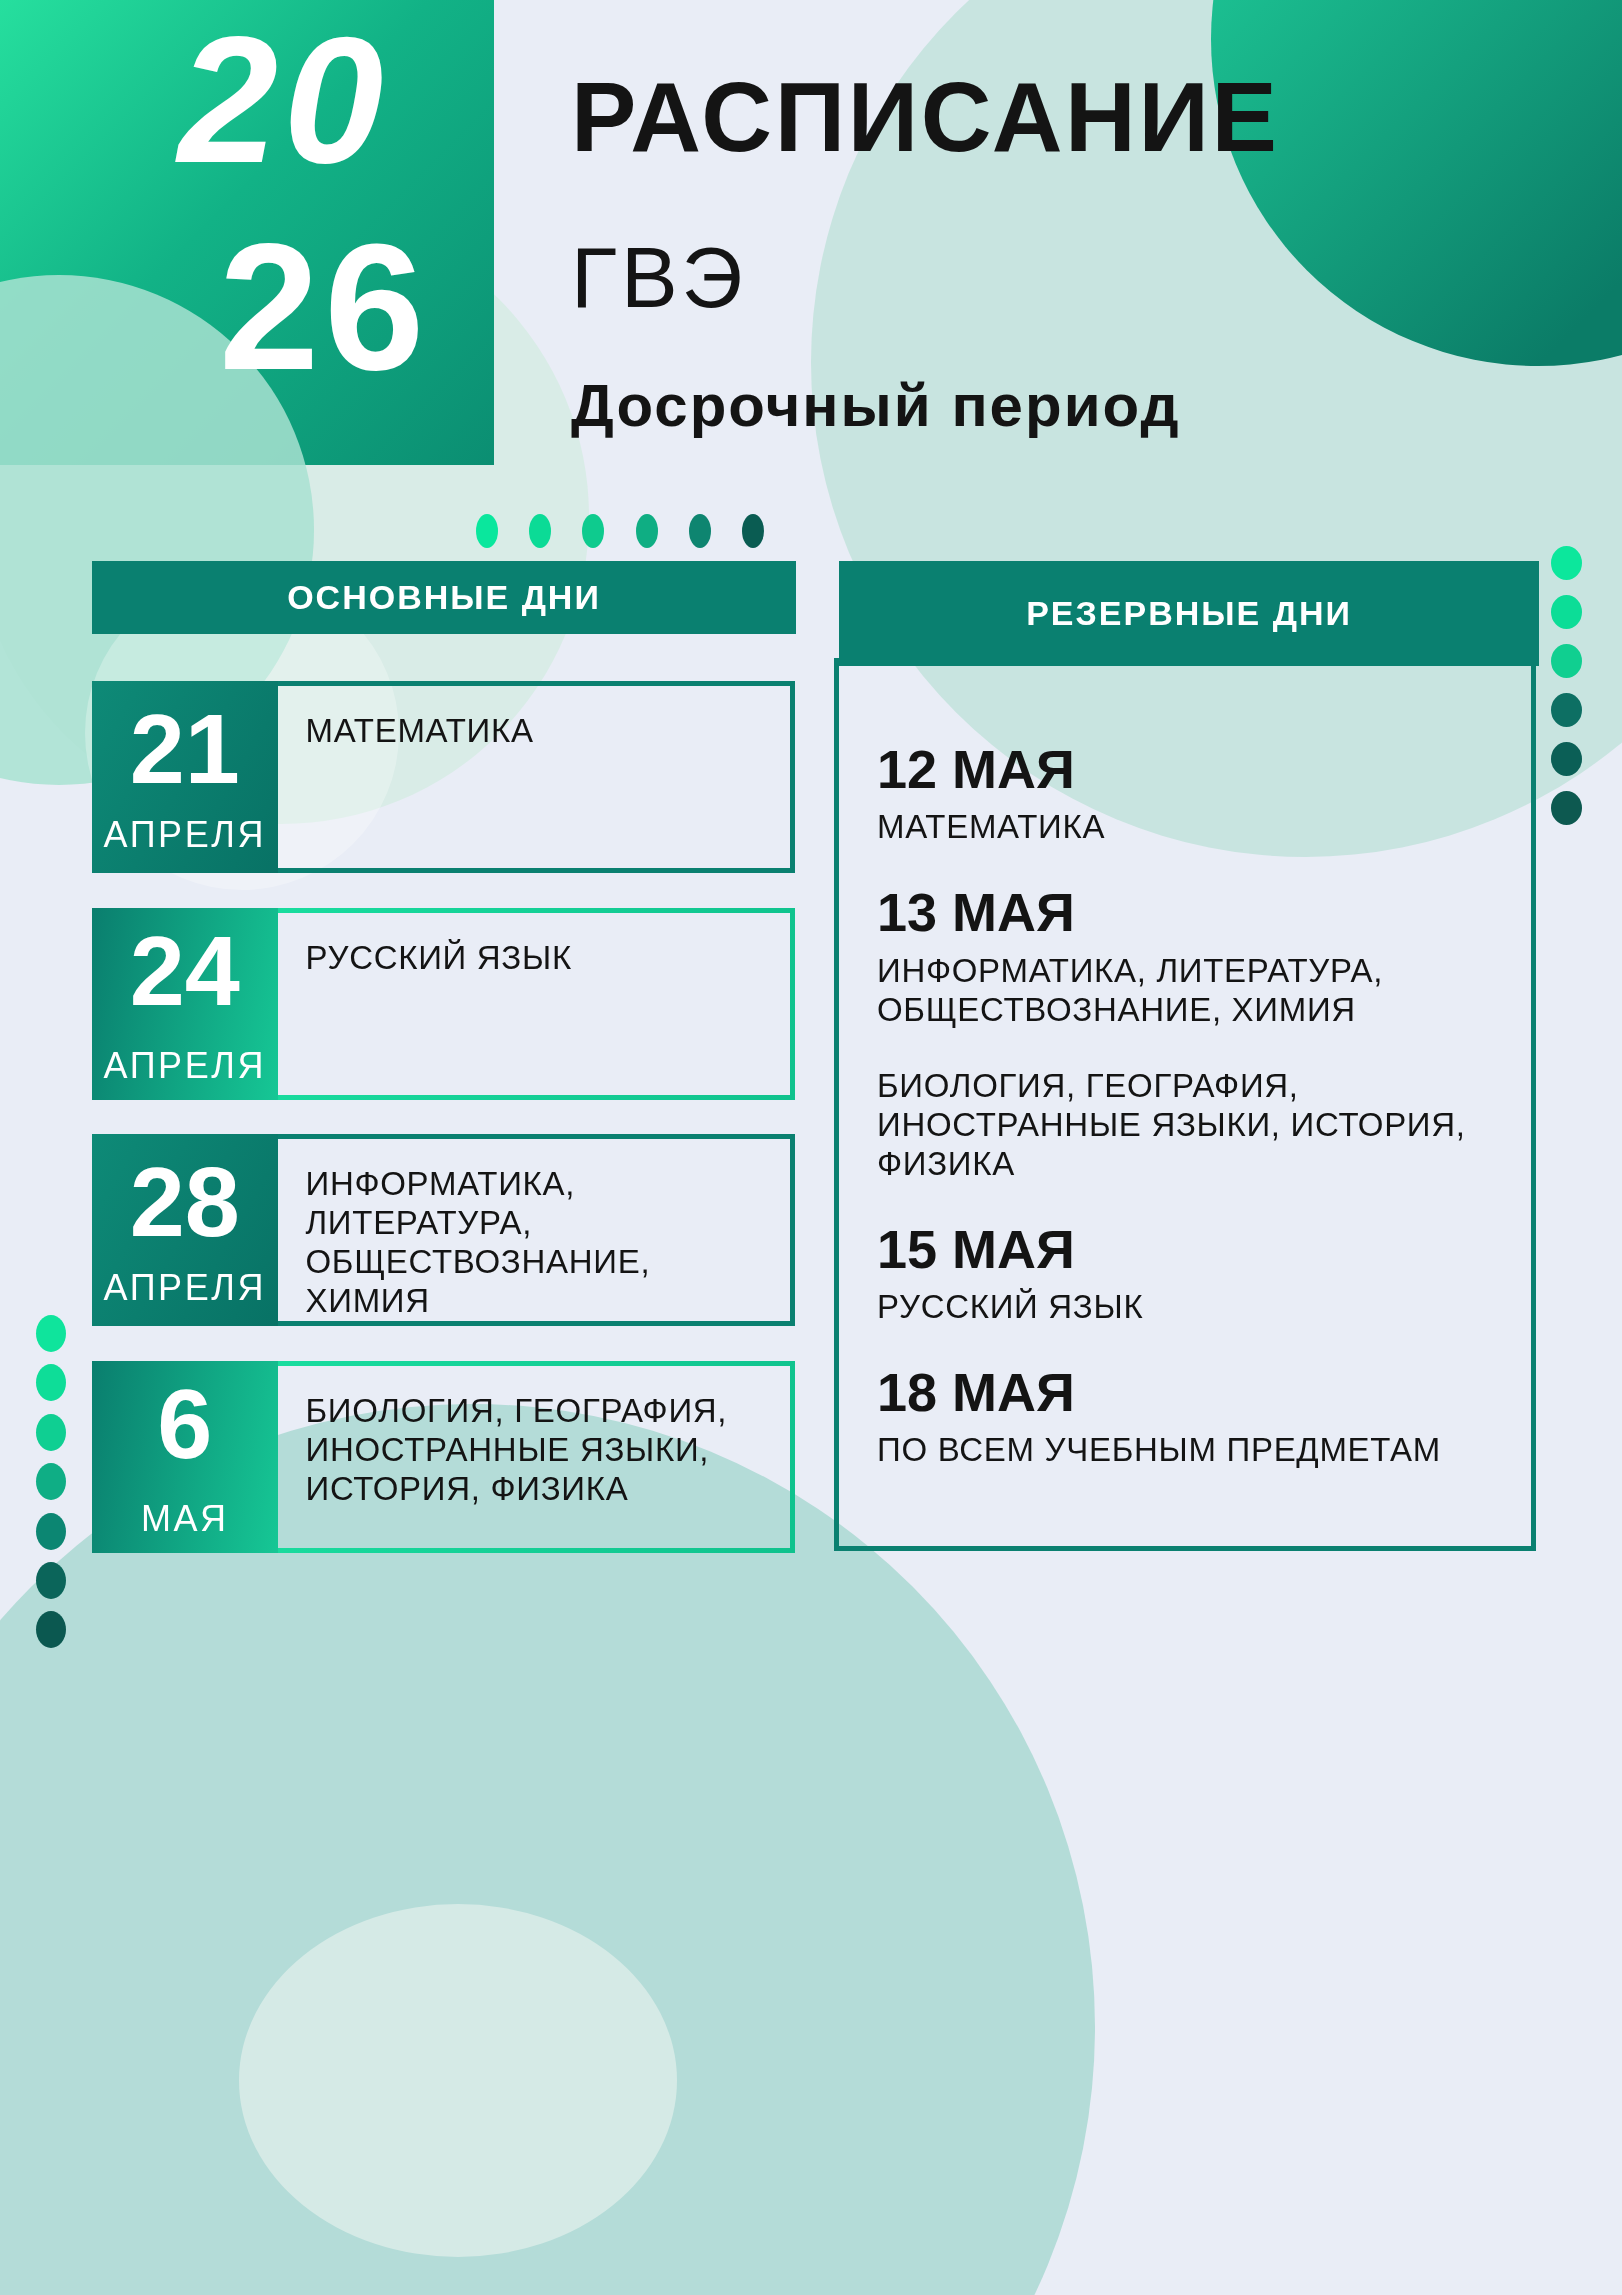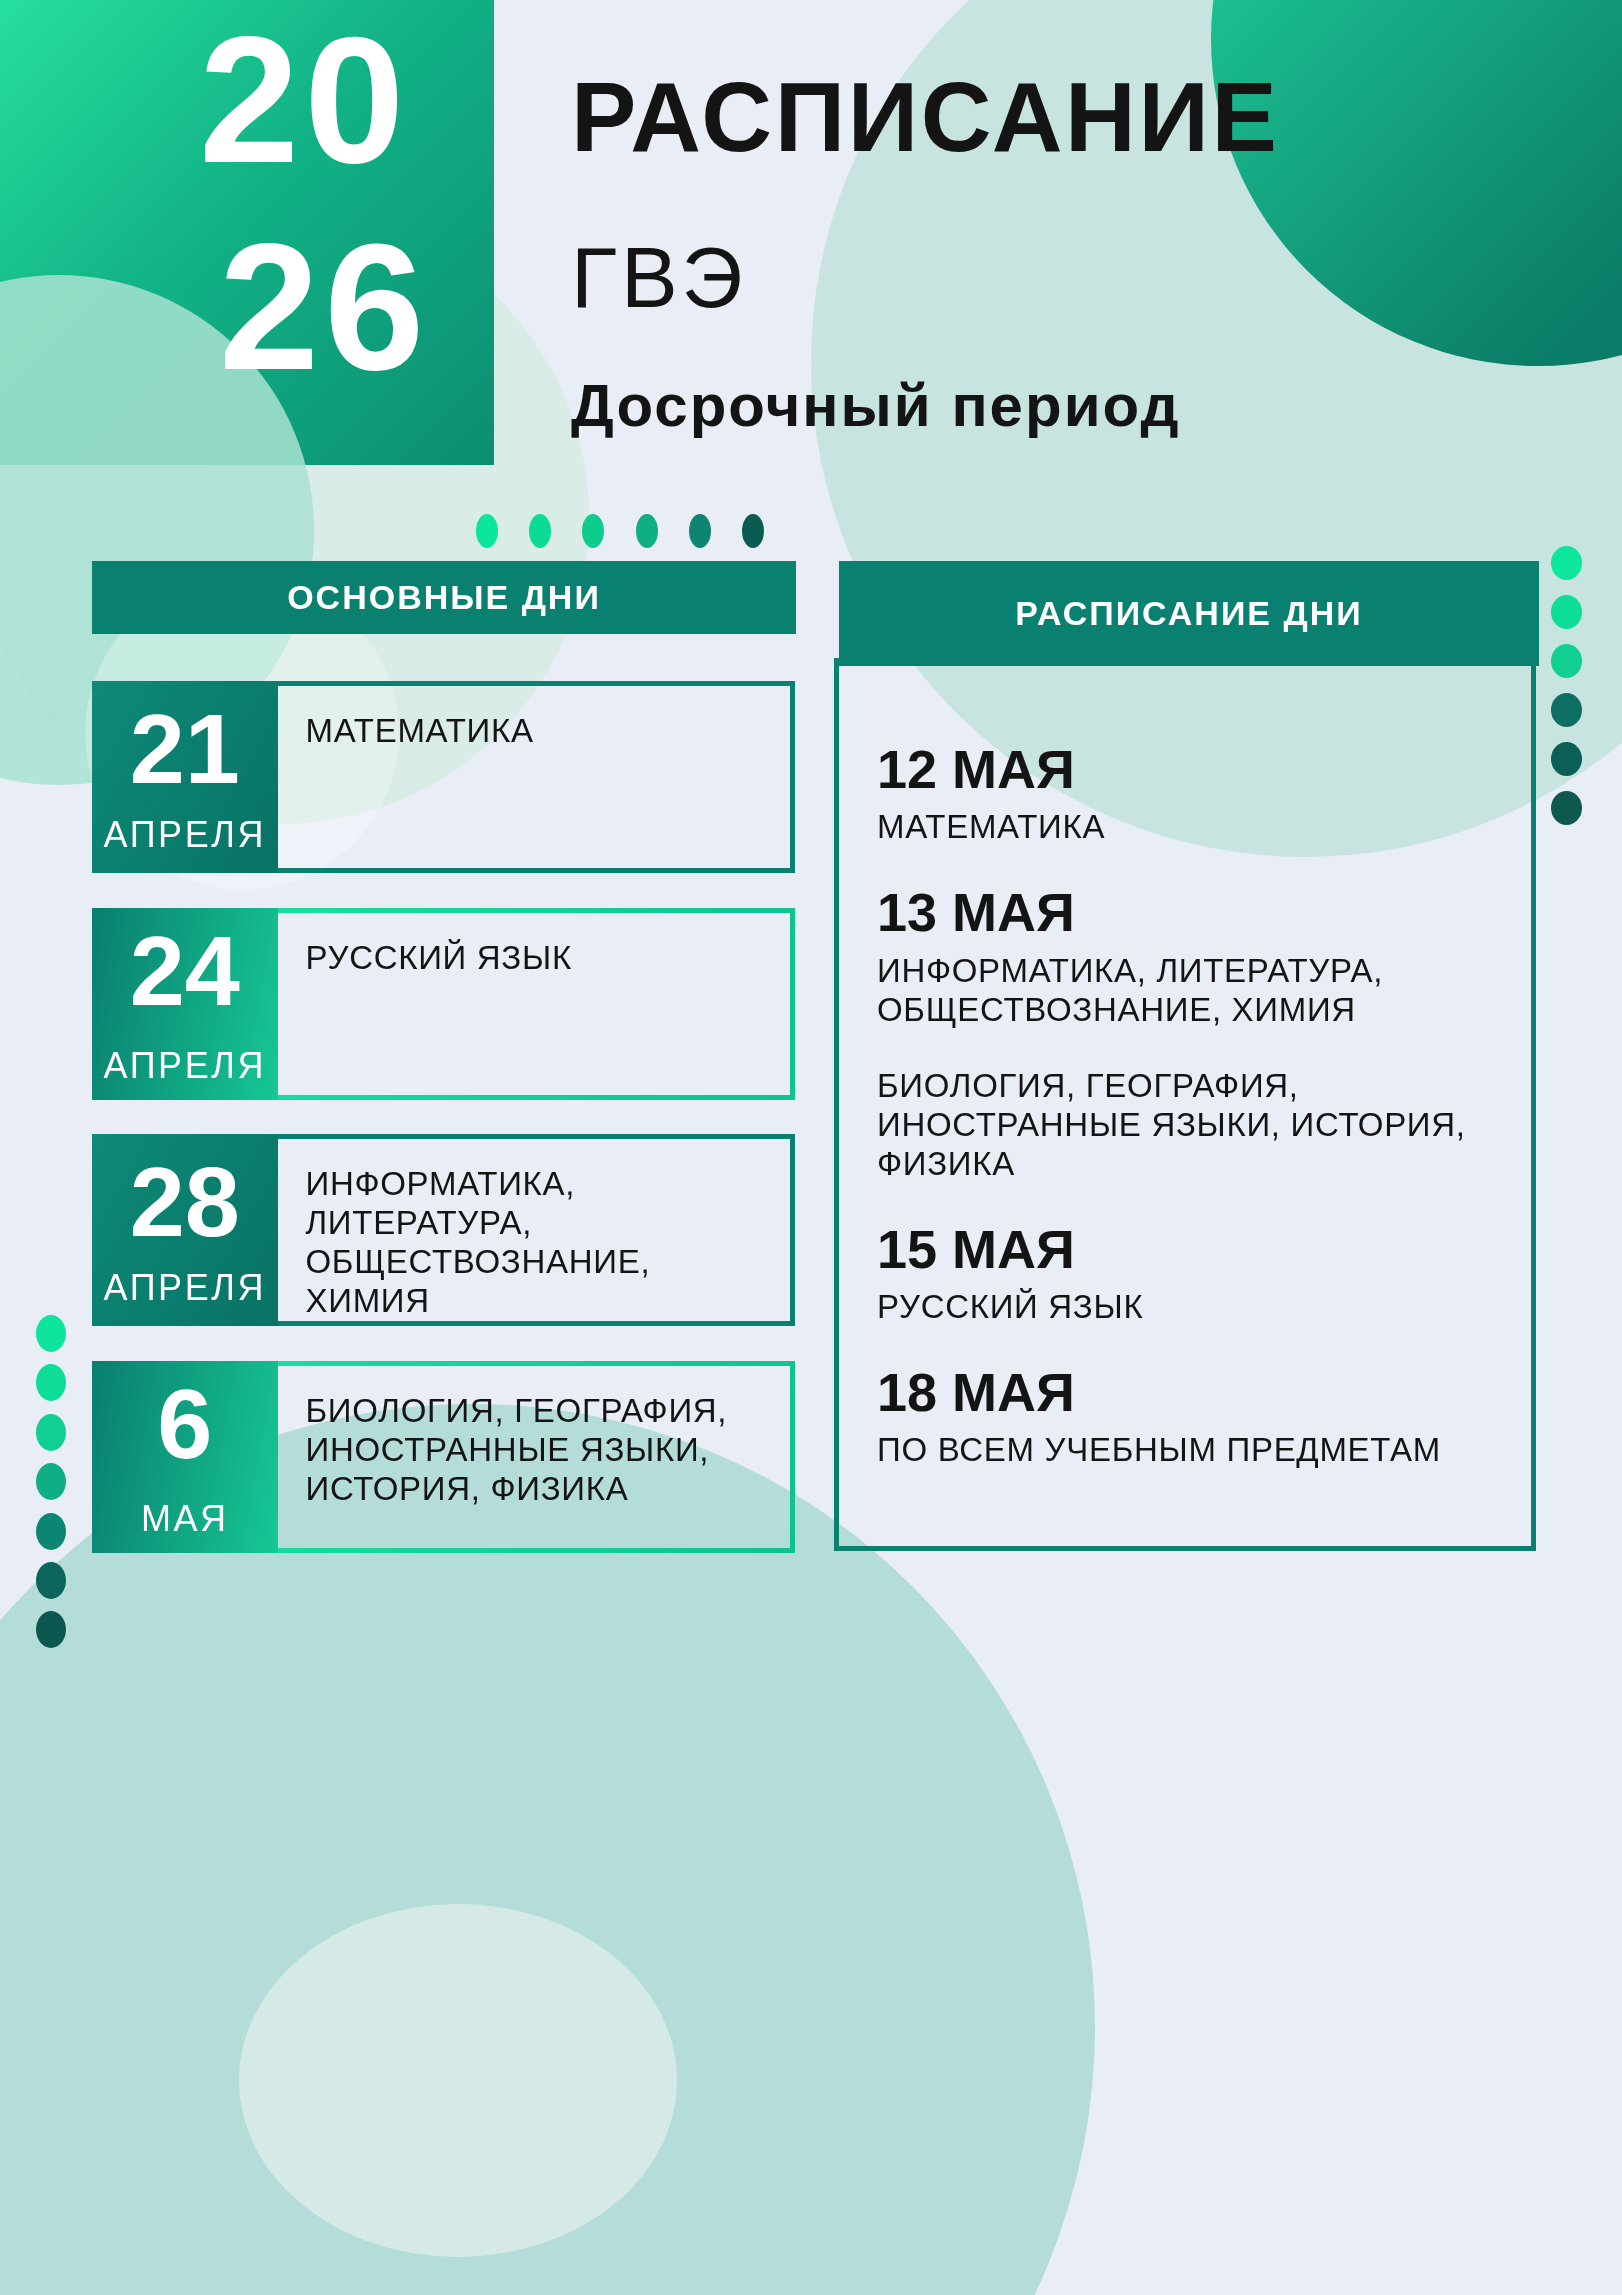--- a/index.html
+++ b/index.html
@@ -23,21 +23,21 @@
   .circle-a{left:-196px;top:275px;width:510px;height:510px;background:rgba(168,226,209,0.85);}
   .circle-a2{left:85px;top:576px;width:314px;height:314px;background:rgba(255,255,255,0.28);}
   .circle-title{left:811px;top:-132px;width:989px;height:989px;background:#c8e4e0;}
   .circle-topright{left:1211px;top:-288px;width:654px;height:654px;
     background:linear-gradient(135deg,#1fce9a 10%,#0b7c67 75%);}
   .circle-bottom{left:-151px;top:1404px;width:1246px;height:1246px;background:#b4dcd8;}
   .ellipse-bottom{left:239px;top:1904px;width:438px;height:353px;border-radius:50%;background:#d5eae6;}
 
   
   .year{color:#ffffff;font-weight:700;font-size:180px;line-height:1;letter-spacing:5.2px;}
-  .year-top{left:199px;top:9.8px;}
+  .year-top{left:178px;top:9.8px;font-style:italic;}
   .year-bottom{left:219px;top:217px;}
   .main-title{left:571px;top:68px;font-size:98px;font-weight:700;letter-spacing:2.6px;line-height:1;}
   .exam-title{left:571px;top:235px;font-size:85px;font-weight:400;letter-spacing:3.9px;line-height:1;}
   .period-title{left:571px;top:376px;font-size:60px;font-weight:700;letter-spacing:2px;line-height:1;}
 
   
   .dots{position:absolute;display:flex;}
   .dots i{display:block;border-radius:50%;}
   .dots-top{left:476px;top:514px;width:288px;height:34px;justify-content:space-between;}
   .dots-top i{width:22px;height:34px;}
@@ -190,17 +190,17 @@
       <div class="reserve-date">15 МАЯ</div>
       <div class="reserve-subjects">РУССКИЙ ЯЗЫК</div>
     </div>
     <div class="reserve-entry">
       <div class="reserve-date">18 МАЯ</div>
       <div class="reserve-subjects">ПО ВСЕМ УЧЕБНЫМ ПРЕДМЕТАМ</div>
     </div>
   </div>
 
   <div class="band band-right">
-    <span class="band-label">РАСПИСАНИЕ ДНИ</span>
+    <span class="band-label">РЕЗЕРВНЫЕ ДНИ</span>
   </div>
 
 </div>
 
 
 </body></html>

